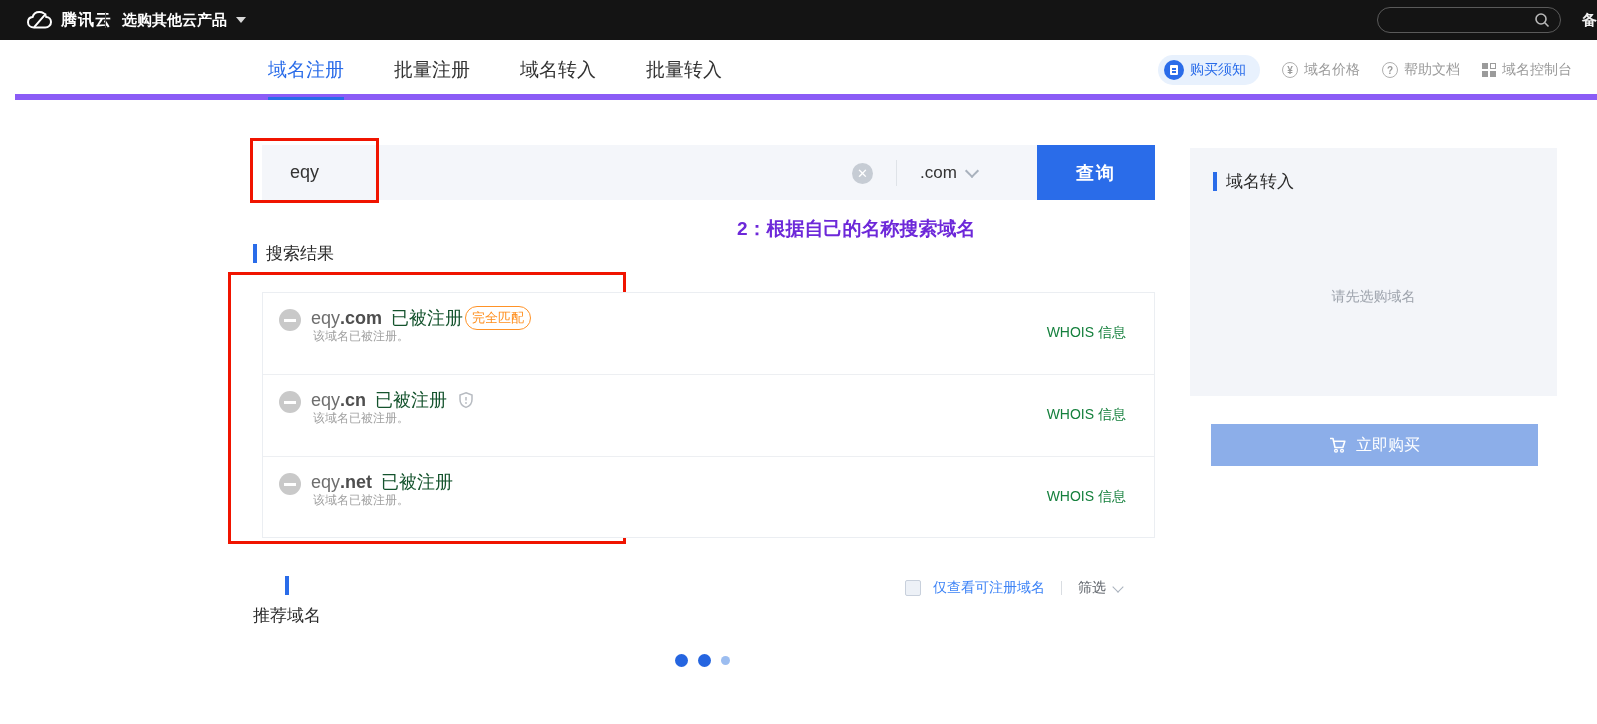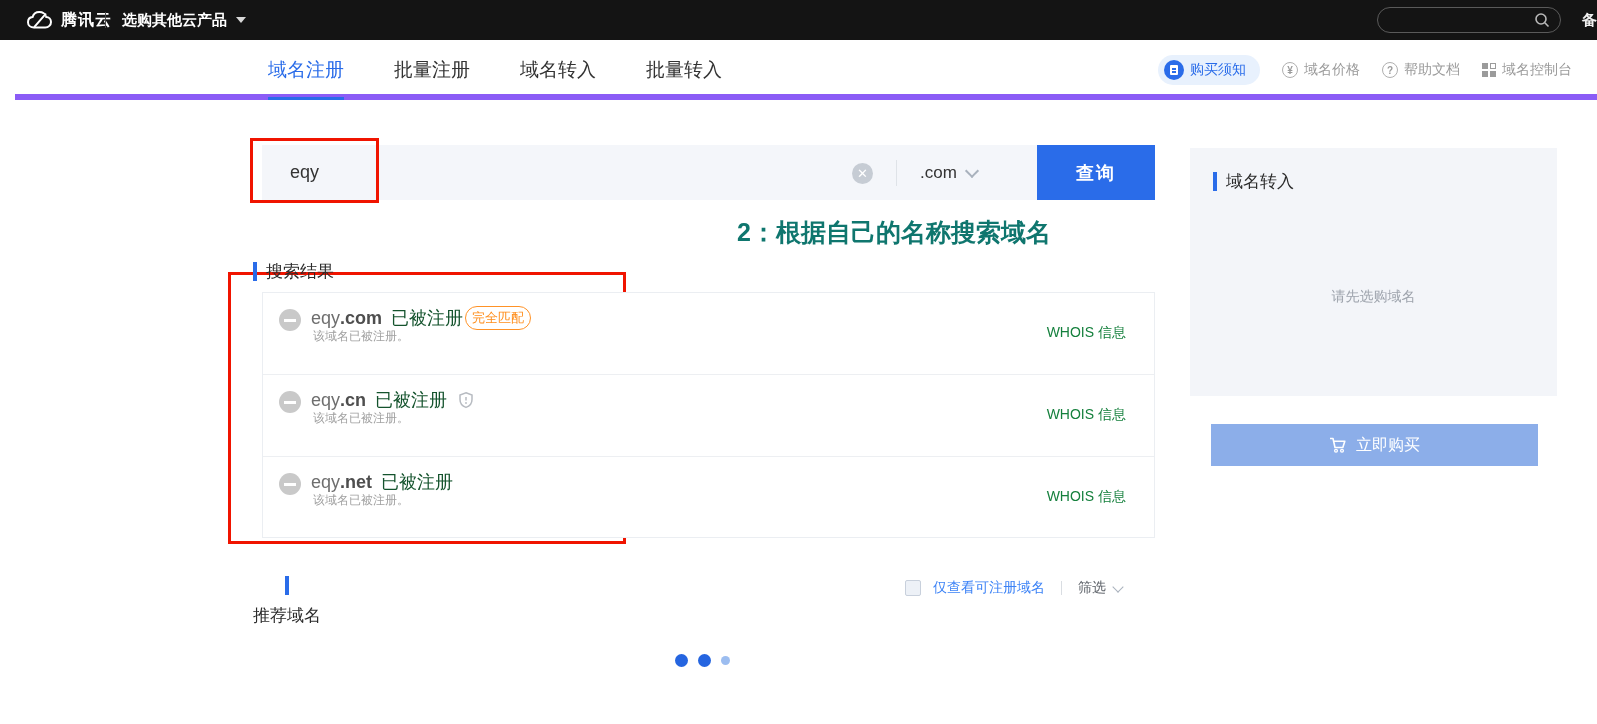--- a/index.html
+++ b/index.html
@@ -55,21 +55,21 @@
     font-size:17px; color:#333; cursor:pointer; }
   .chev { width:10px; height:10px; border-right:2px solid #a9b2bd; border-bottom:2px solid #a9b2bd;
     transform:rotate(45deg); margin-top:-4px; }
   .query-btn { left:1037px; top:145px; width:118px; height:55px; background:#2a6ce9; color:#fff;
     font-size:18px; font-weight:bold; display:flex; align-items:center; justify-content:center;
     letter-spacing:2px; border:none; cursor:pointer; }
 
   
   .red-box1 { left:250px; top:138px; width:129px; height:65px; border:3px solid #f01400; background:transparent; }
   .red-box2 { left:228px; top:272px; width:398px; height:272px; border:3px solid #f01400; background:transparent; }
-  .red-note { left:737px; top:216px; font-size:25px; font-weight:bold; color:#0f766e; }
+  .red-note { left:737px; top:216px; font-size:19px; font-weight:bold; color:#6d28d9; }
 
   
   .sec-title { display:flex; align-items:center; gap:9px; }
   .sec-bar { width:4px; height:19px; background:#2a6ce9; }
   .sec-text { font-size:17px; color:#2b2b2b; }
 
   
   .results-panel { left:262px; top:292px; width:893px; height:246px; background:#fff; border:1px solid #ebeef2; }
   .result-row { position:relative; height:82px; border-bottom:1px solid #edeff2; }
   .result-row:last-child { border-bottom:none; }
@@ -181,21 +181,21 @@
   <div class="abs tld-select">
     <span>.com</span>
     <span class="chev"></span>
   </div>
   <button class="abs query-btn">查询</button>
 
   <div class="abs red-box1"></div>
   <div class="abs red-note">2：根据自己的名称搜索域名</div>
   <div class="abs red-box2"></div>
 
-  <div class="abs sec-title" style="left:253px; top:242px;margin-top:18px;">
+  <div class="abs sec-title" style="left:253px; top:242px;">
     <span class="sec-bar"></span>
     <span class="sec-text">搜索结果</span>
   </div>
 
   <div class="abs results-panel">
 
     <div class="result-row">
       <span class="minus-ic"></span>
       <div class="row-title">
         <span class="dom-prefix">eqy</span>

